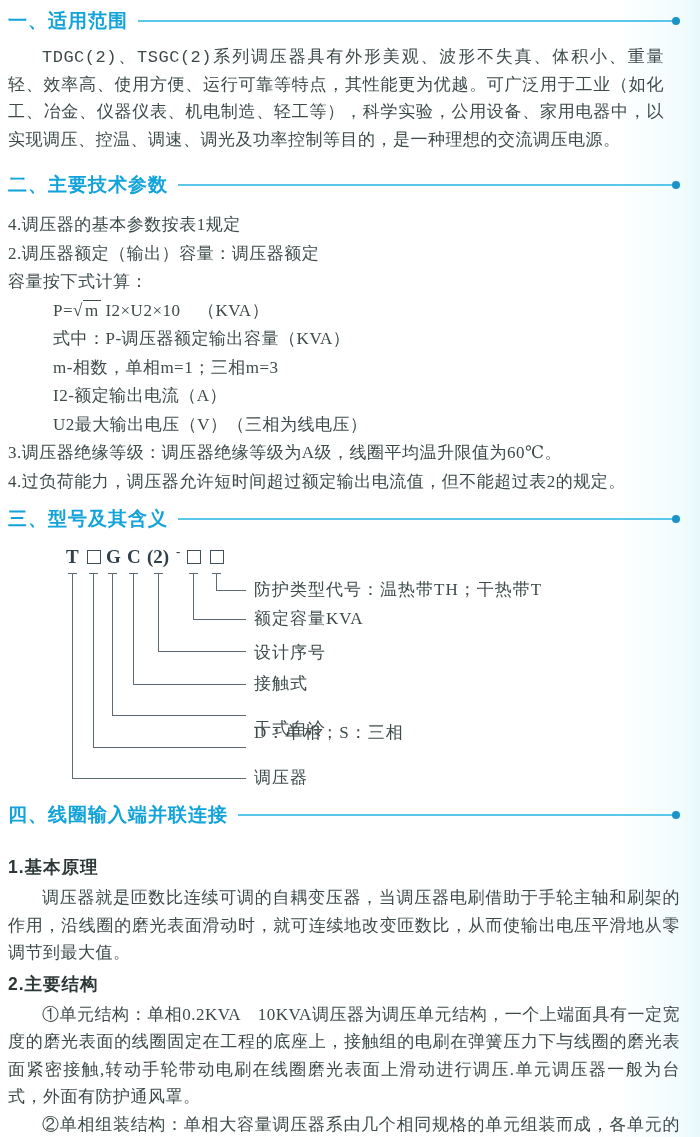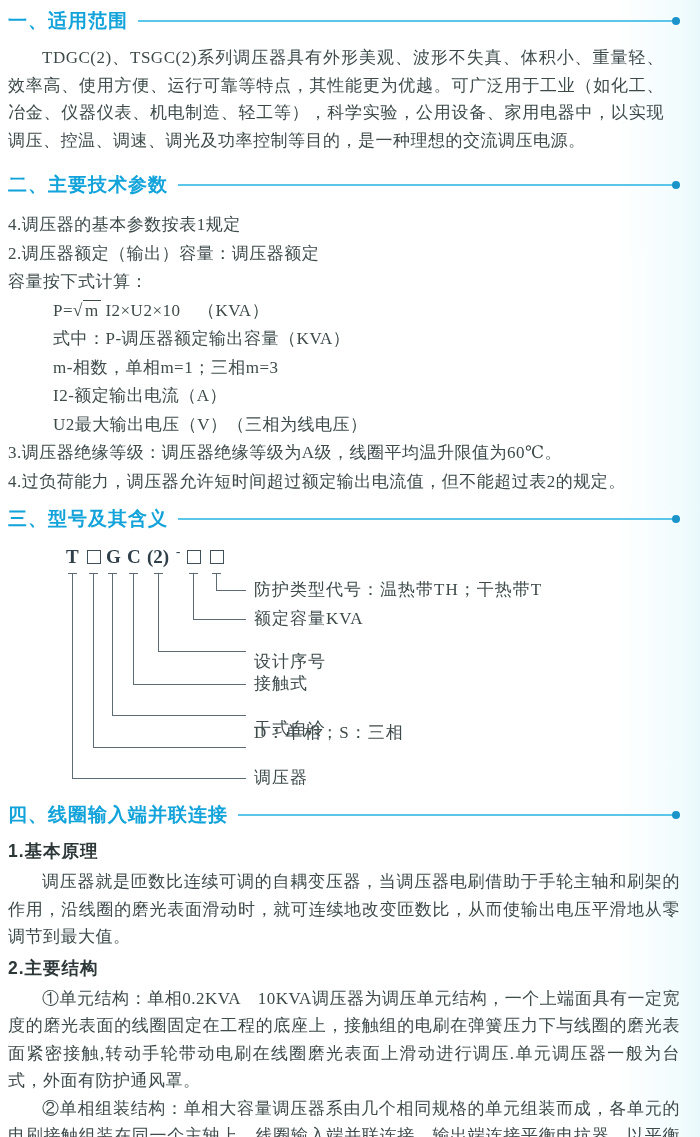--- a/index.html
+++ b/index.html
@@ -31,20 +31,21 @@
   .sec-header .dot{
     width:8px;height:8px;border-radius:50%;background:#1a93c8;margin-left:-1px;
   }
   
   .para{
     margin:10px 16px 0 0;
     line-height:27.5px;
     text-align:justify;
     text-indent:2em;
     letter-spacing:0.5px;
+    font-family:Liberation Mono, monospace;
   }
   .plist{margin-top:13px;}
   .pline{
     line-height:28.5px;
     white-space:nowrap;
     letter-spacing:0.5px;
   }
   .pline.ind{padding-left:45px;}
   .sqrt-rad{border-top:1.2px solid #3e4a4a;padding:0 2px;}
   .formula{font-family:"Liberation Serif","DejaVu Serif",serif;}
@@ -72,21 +73,21 @@
   .cap{height:1px;width:9px;}
   .blabel{
     position:absolute;left:246px;
     line-height:22px;
     white-space:nowrap;
     color:#3e4a4a;
     letter-spacing:1px;
   }
   
   .subhead{
-    margin-top:12px;
+    margin-top:28px;
     font-family:"Liberation Sans","DejaVu Sans",sans-serif;
     font-weight:700;
     font-size:17.5px;
     color:#2d3737;
     line-height:22px;
     letter-spacing:1px;
   }
   .para4{
     margin:6px 0 0 0;
     line-height:27.5px;
@@ -153,21 +154,21 @@
     <div class="blabel" style="top:33px">防护类型代号：温热带TH；干热带T</div>
 
     <div class="cap" style="left:181px;top:27px"></div>
     <div class="vline" style="left:185px;top:27px;height:46px"></div>
     <div class="hline" style="left:185px;top:73px;width:53px"></div>
     <div class="blabel" style="top:62px">额定容量KVA</div>
 
     <div class="cap" style="left:146px;top:27px"></div>
     <div class="vline" style="left:150px;top:27px;height:78px"></div>
     <div class="hline" style="left:150px;top:105px;width:88px"></div>
-    <div class="blabel" style="top:105px">设计序号</div>
+    <div class="blabel" style="top:96px">设计序号</div>
 
     <div class="cap" style="left:121px;top:27px"></div>
     <div class="vline" style="left:125px;top:27px;height:111px"></div>
     <div class="hline" style="left:125px;top:138px;width:113px"></div>
     <div class="blabel" style="top:127px">接触式</div>
 
     <div class="cap" style="left:100px;top:27px"></div>
     <div class="vline" style="left:104px;top:27px;height:142px"></div>
     <div class="hline" style="left:104px;top:169px;width:134px"></div>
     <div class="blabel" style="top:172px">干式自冷</div>

